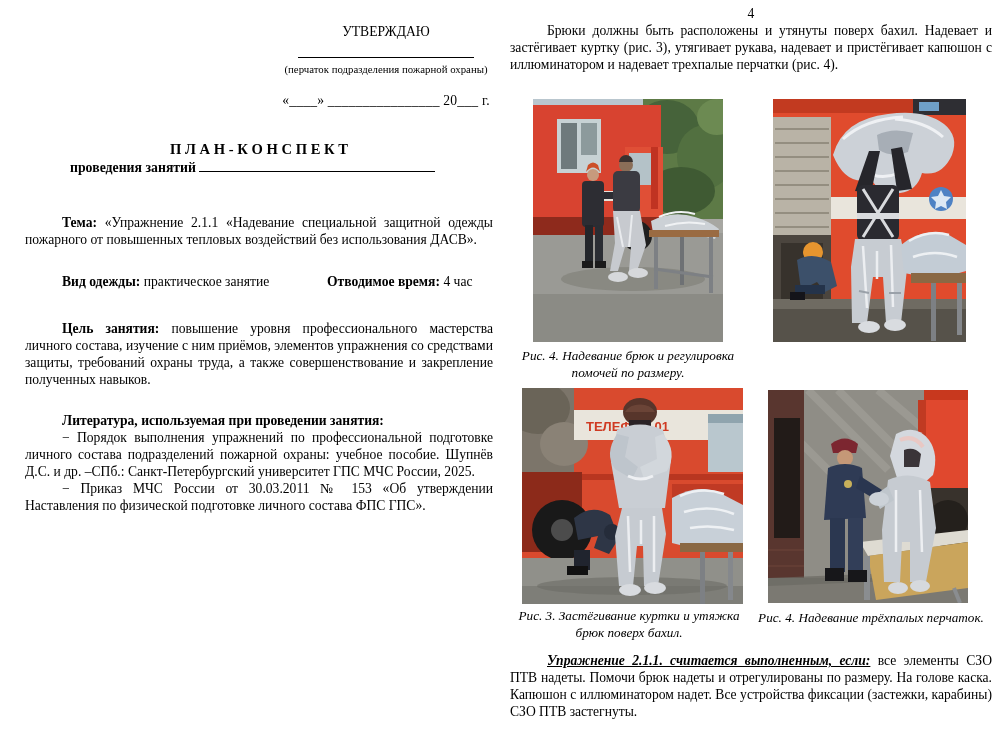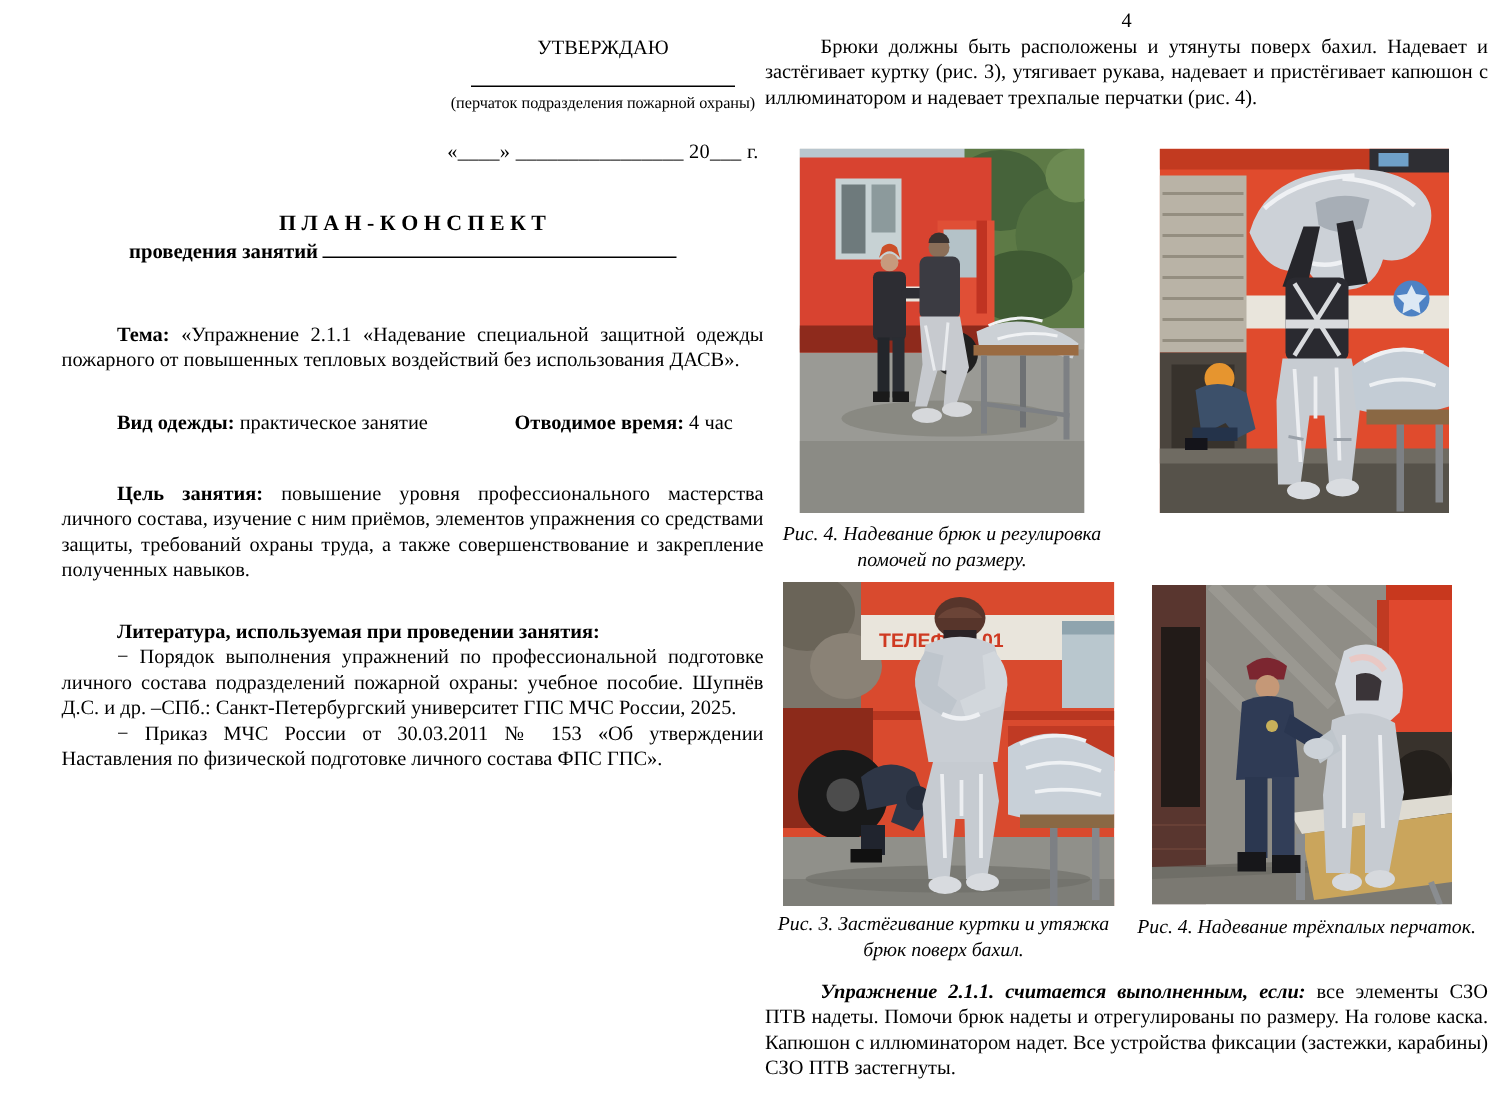--- a/index.html
+++ b/index.html
@@ -1,25 +1,25 @@
 <!DOCTYPE html>
 <html><head>
 <meta charset="utf-8">
 <style>
   html,body{margin:0;padding:0;background:#ffffff;}
   body{width:1000px;height:729px;font-family:"Liberation Serif","DejaVu Serif",serif;color:#000;}
   #root{position:relative;width:1000px;height:729px;background:#fff;overflow:hidden;}
   .page{position:absolute;top:0;}
-  #page-left{left:25px;width:468px;height:707px;margin-left:16px;}
+  #page-left{left:25px;width:468px;height:707px;}
   #page-right{left:510px;width:482px;height:729px;}
   .abs{position:absolute;}
   p.body-text{margin:0;font-size:13.6px;line-height:17px;text-align:justify;}
   .ind{text-indent:37px;}
   .b{font-weight:bold;}
-  .bi{font-weight:bold;font-style:italic;}
+  .bi{font-weight:bold;font-style:italic;text-decoration:underline;}
   .center{text-align:center;}
   .approve{left:250px;top:24px;width:222px;text-align:center;font-size:13.6px;line-height:16px;}
   .sig-line{width:176px;height:14px;border-bottom:1.2px solid #000;margin:3px auto 0;}
   .approve-sub{font-size:10.8px;white-space:nowrap;margin-top:3px;}
   .approve-date{font-size:13.6px;white-space:nowrap;margin-top:16px;letter-spacing:.2px;}
   .doc-title{left:0;top:141px;width:468px;text-align:center;font-size:14.6px;font-weight:bold;}
   .doc-subtitle{left:45px;top:158px;width:420px;font-size:13.8px;font-weight:bold;}
   .fill-line{display:inline-block;width:236px;height:13px;border-bottom:1.4px solid #000;}
   .vid-row{left:0;top:274px;width:468px;height:17px;font-size:13.6px;}
   .vid-a{position:absolute;left:37px;top:0;}

